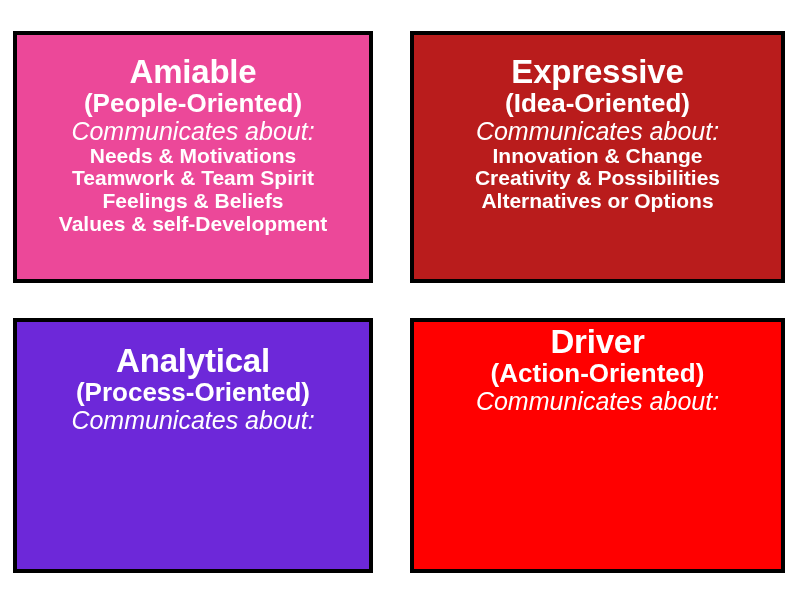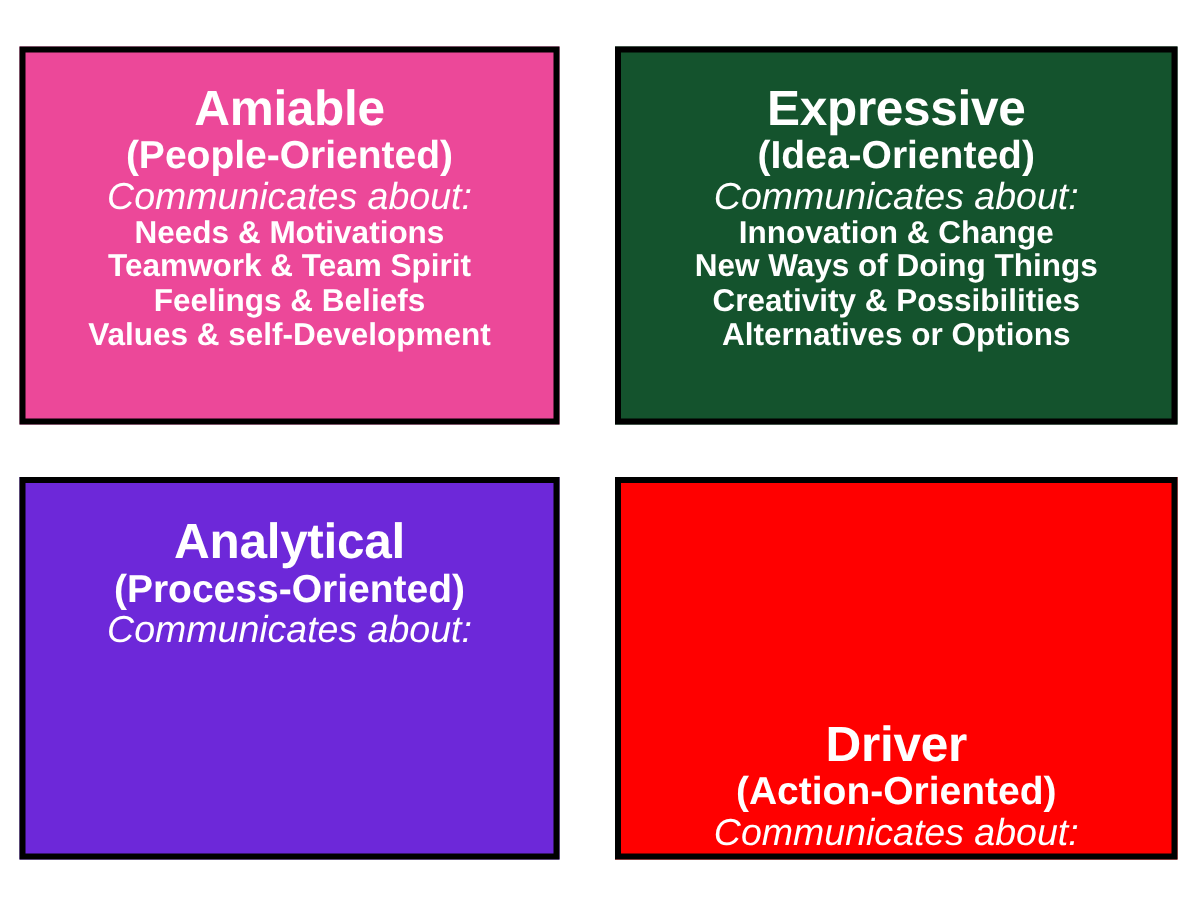--- a/index.html
+++ b/index.html
@@ -81,48 +81,47 @@
     font-size: 21px;
     font-weight: bold;
     line-height: 1.08;
     white-space: nowrap;
   }
 
   
   .quad-amiable    { padding-top: 20px; }
   .quad-expressive { padding-top: 20px; }
   .quad-analytical { padding-top: 22px; }
-  .quad-driver     { padding-top: 20px; justify-content: flex-end; }
+  .quad-driver     { padding-top: 3px; }
 
   .quad-driver .quad-list li { font-size: 21px; line-height: 1.09; }
 </style>
 </head>
 <body style="background: rgb(255, 255, 255);">
 
 <div class="quadrant-grid">
 
   <section class="quad quad-amiable" style="background-color: #ec4899; color: rgb(255, 255, 255); border-color: rgb(0, 0, 0);">
     <h2 class="quad-title">Amiable</h2>
     <h3 class="quad-subtitle">(People-Oriented)</h3>
     <p class="quad-lead">Communicates about:</p>
     <ul class="quad-list">
         <li>Needs &amp; Motivations</li>
         <li>Teamwork &amp; Team Spirit</li>
         <li>Feelings &amp; Beliefs</li>
         <li>Values &amp; self-Development</li>
       </ul>
   </section>
 
-  <section class="quad quad-expressive" style="background-color: #14532d; color: rgb(255, 255, 255); border-color: rgb(0, 0, 0);">
+  <section class="quad quad-expressive" style="background-color: #b91c1c; color: rgb(255, 255, 255); border-color: rgb(0, 0, 0);">
     <h2 class="quad-title">Expressive</h2>
     <h3 class="quad-subtitle">(Idea-Oriented)</h3>
     <p class="quad-lead">Communicates about:</p>
     <ul class="quad-list">
         <li>Innovation &amp; Change</li>
-        <li>New Ways of Doing Things</li>
         <li>Creativity &amp; Possibilities</li>
         <li>Alternatives or Options</li>
       </ul>
   </section>
 
   <section class="quad quad-analytical" style="background-color: #6d28d9; color: rgb(255, 255, 255); border-color: rgb(0, 0, 0);">
     <h2 class="quad-title">Analytical</h2>
     <h3 class="quad-subtitle">(Process-Oriented)</h3>
     <p class="quad-lead">Communicates about:</p>
   </section>

